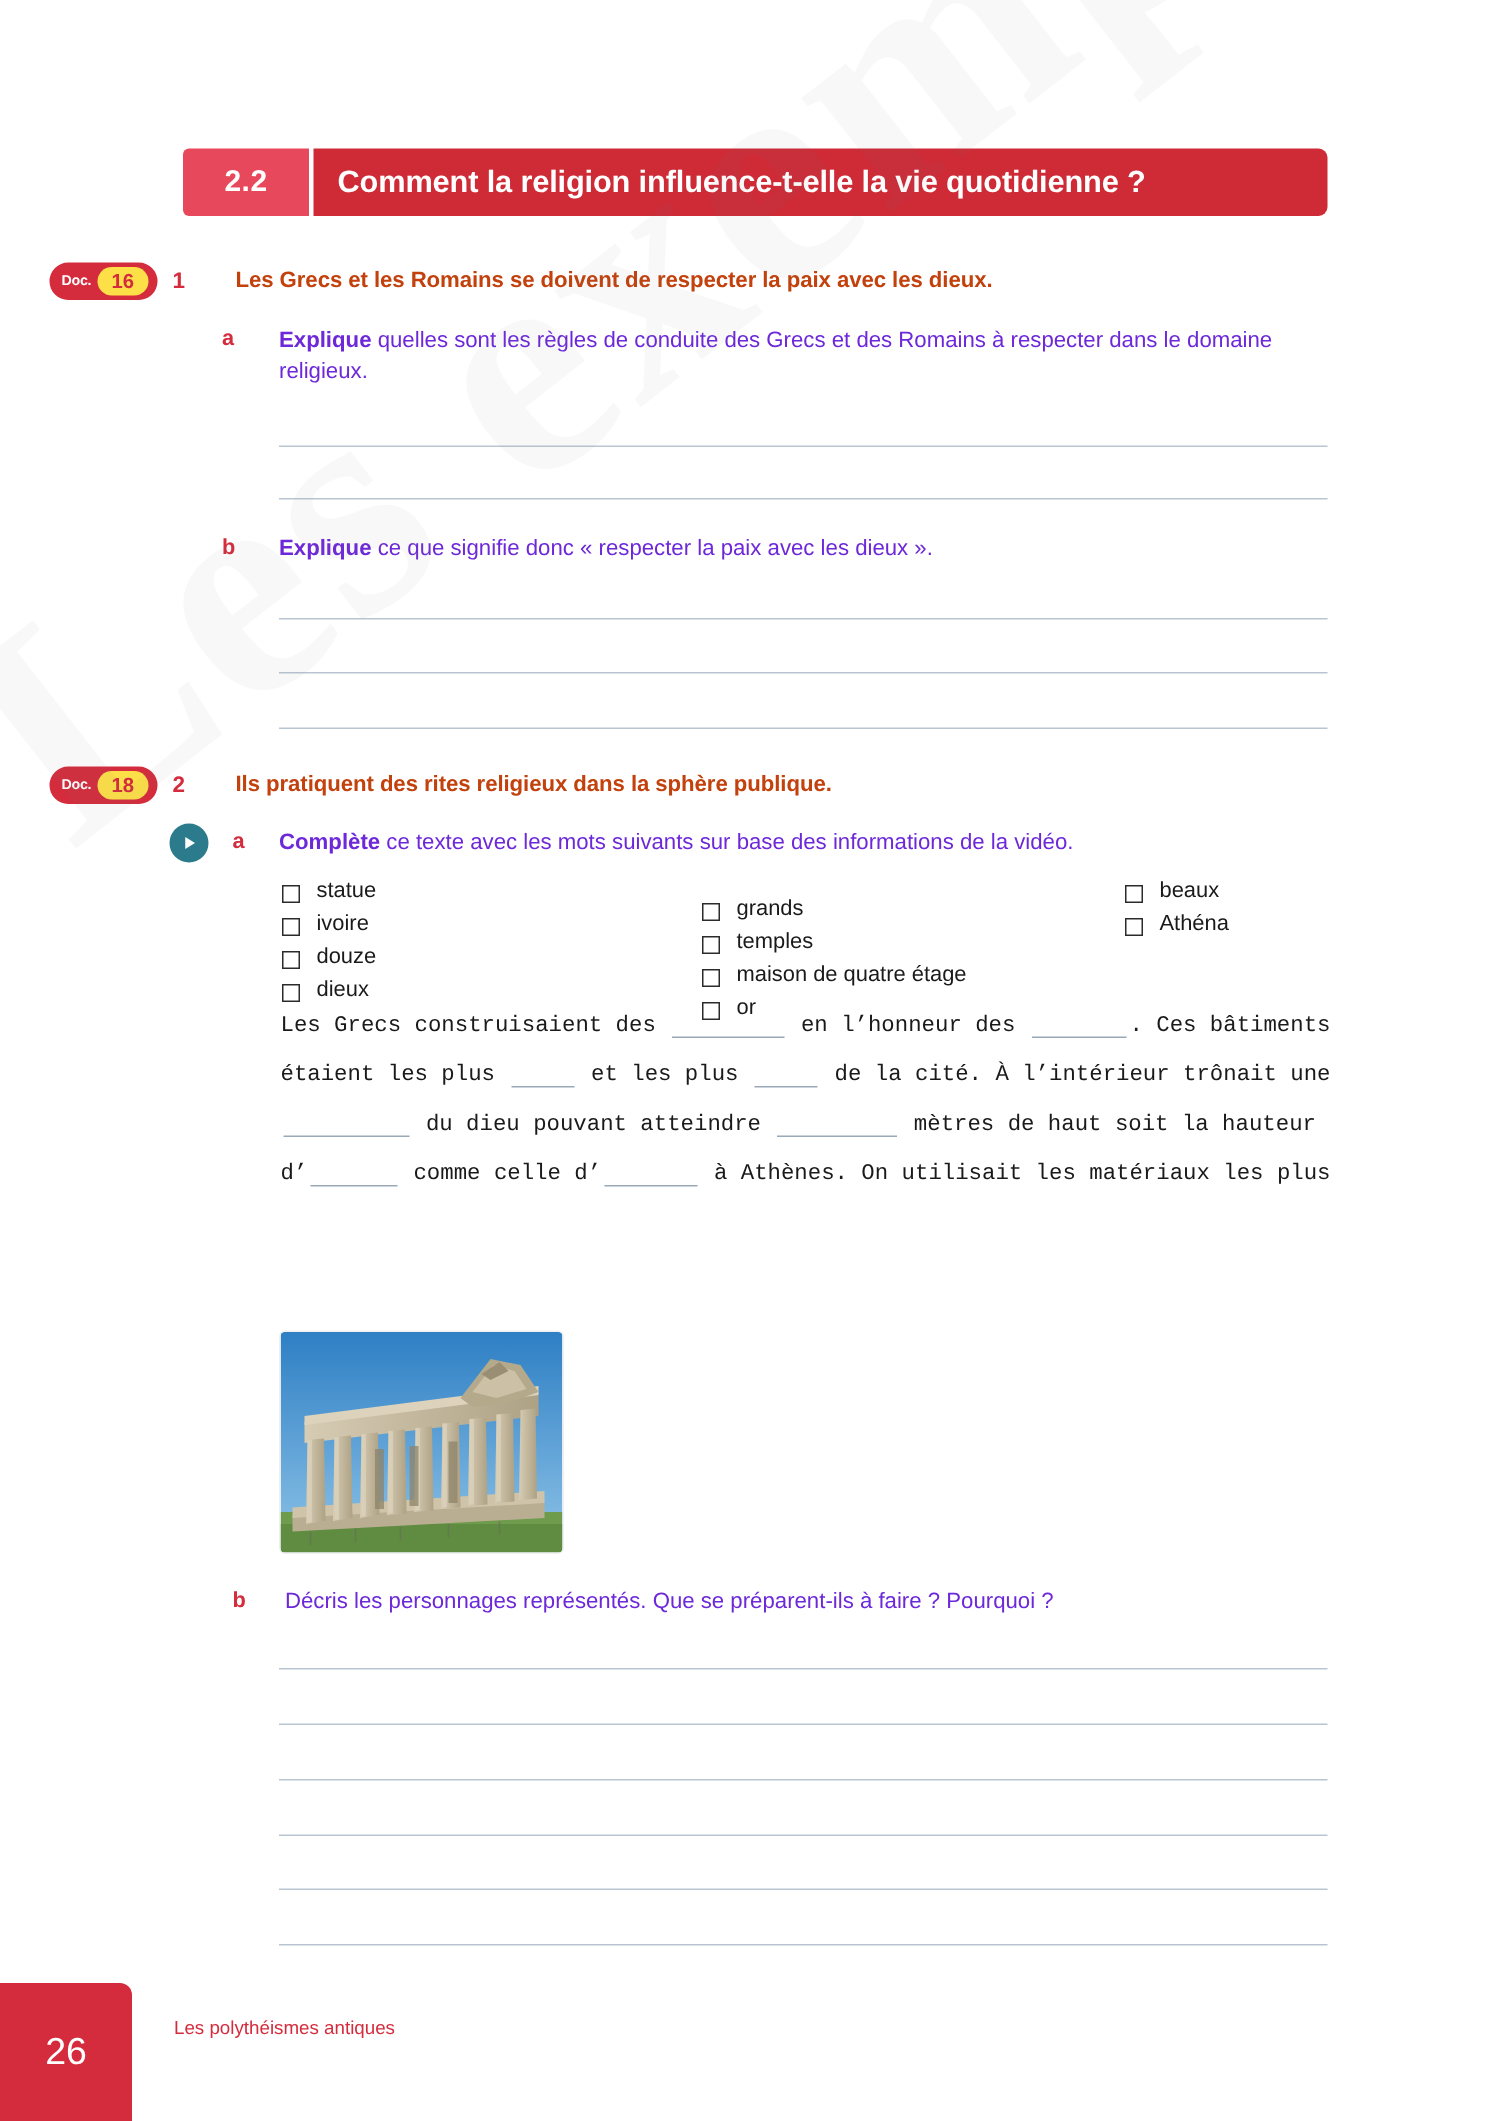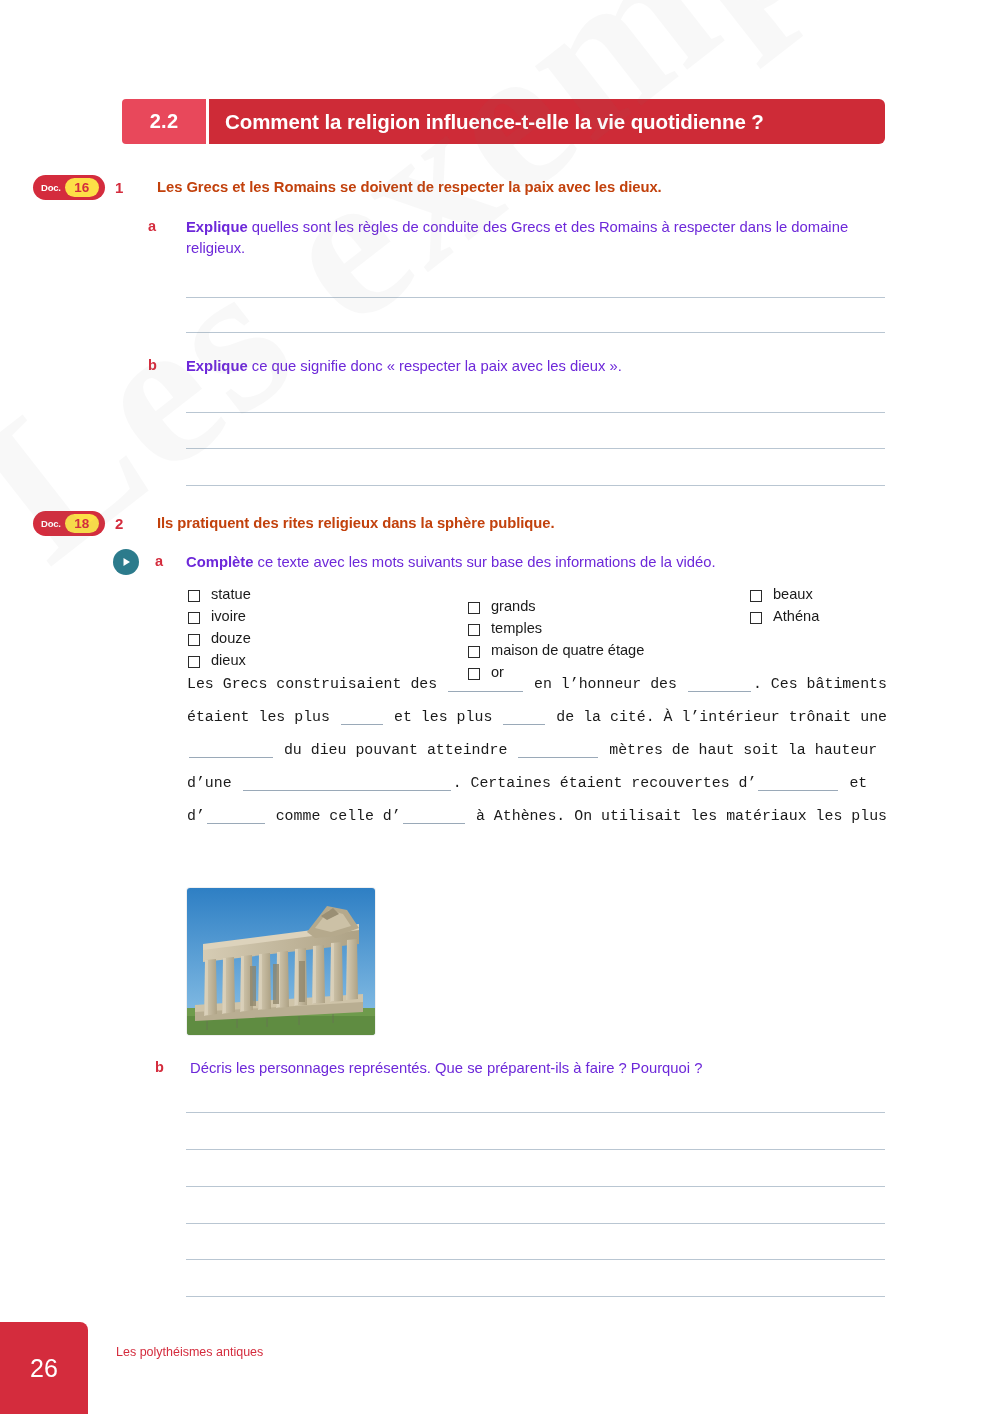--- a/index.html
+++ b/index.html
@@ -342,23 +342,20 @@
 
 <div class="gapfill" style="left:187px; top:676px;">
   <div class="gline">
     <span>Les Grecs construisaient des </span><span class="blank" style="width:95px;"></span><span> en l’honneur des </span><span class="blank" style="width:80px;"></span><span>. Ces bâtiments</span>
   </div>
   <div class="gline">
     <span>étaient les plus </span><span class="blank" style="width:78px;"></span><span> et les plus </span><span class="blank" style="width:78px;"></span><span> de la cité. À l’intérieur trônait une</span>
   </div>
   <div class="gline">
     <span class="blank" style="width:84px;"></span><span> du dieu pouvant atteindre </span><span class="blank" style="width:80px;"></span><span> mètres de haut soit la hauteur</span>
-  </div>
-  <div class="gline">
-    <span>d’une </span><span class="blank" style="width:208px;"></span><span>. Certaines étaient recouvertes d’</span><span class="blank" style="width:80px;"></span><span> et</span>
   </div>
   <div class="gline">
     <span>d’</span><span class="blank" style="width:78px;"></span><span> comme celle d’</span><span class="blank" style="width:84px;"></span><span> à Athènes. On utilisait les matériaux les plus</span>
   </div>
 </div>
 
 <div class="photo">
   <svg width="188" height="147" viewBox="0 0 188 147" aria-hidden="true">
     <defs>
       <linearGradient id="sky" x1="0" y1="0" x2="0" y2="1">

